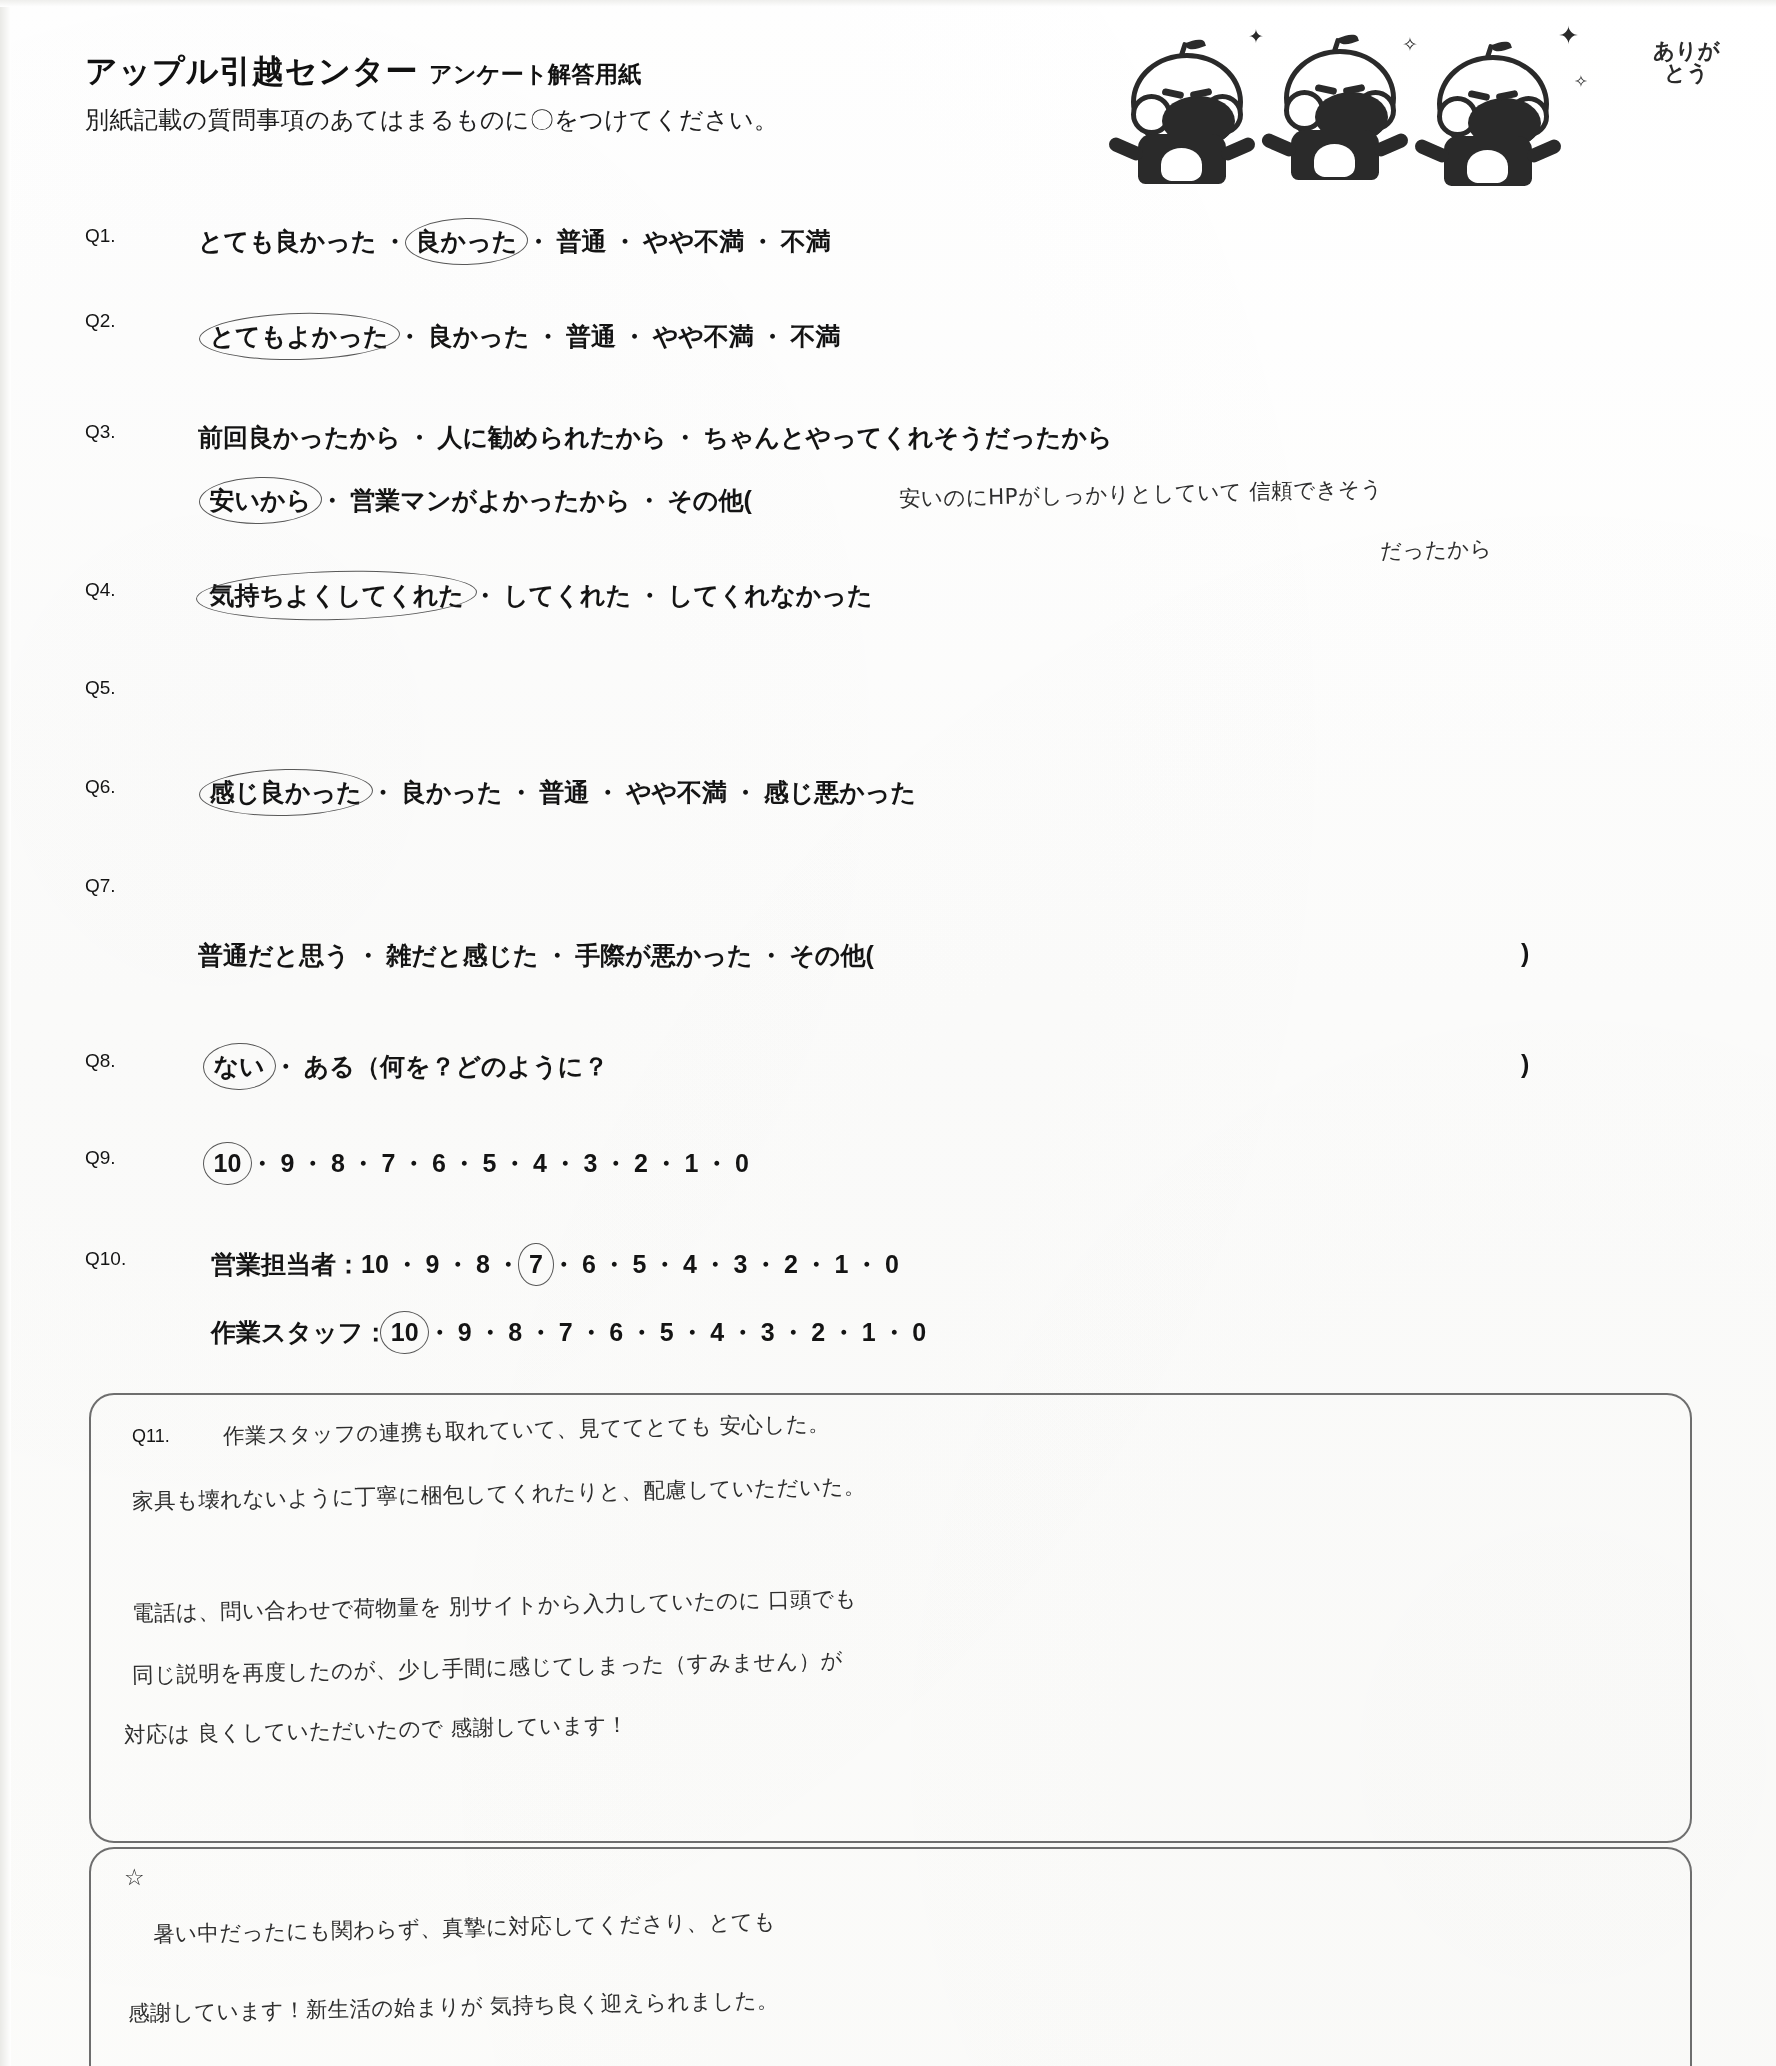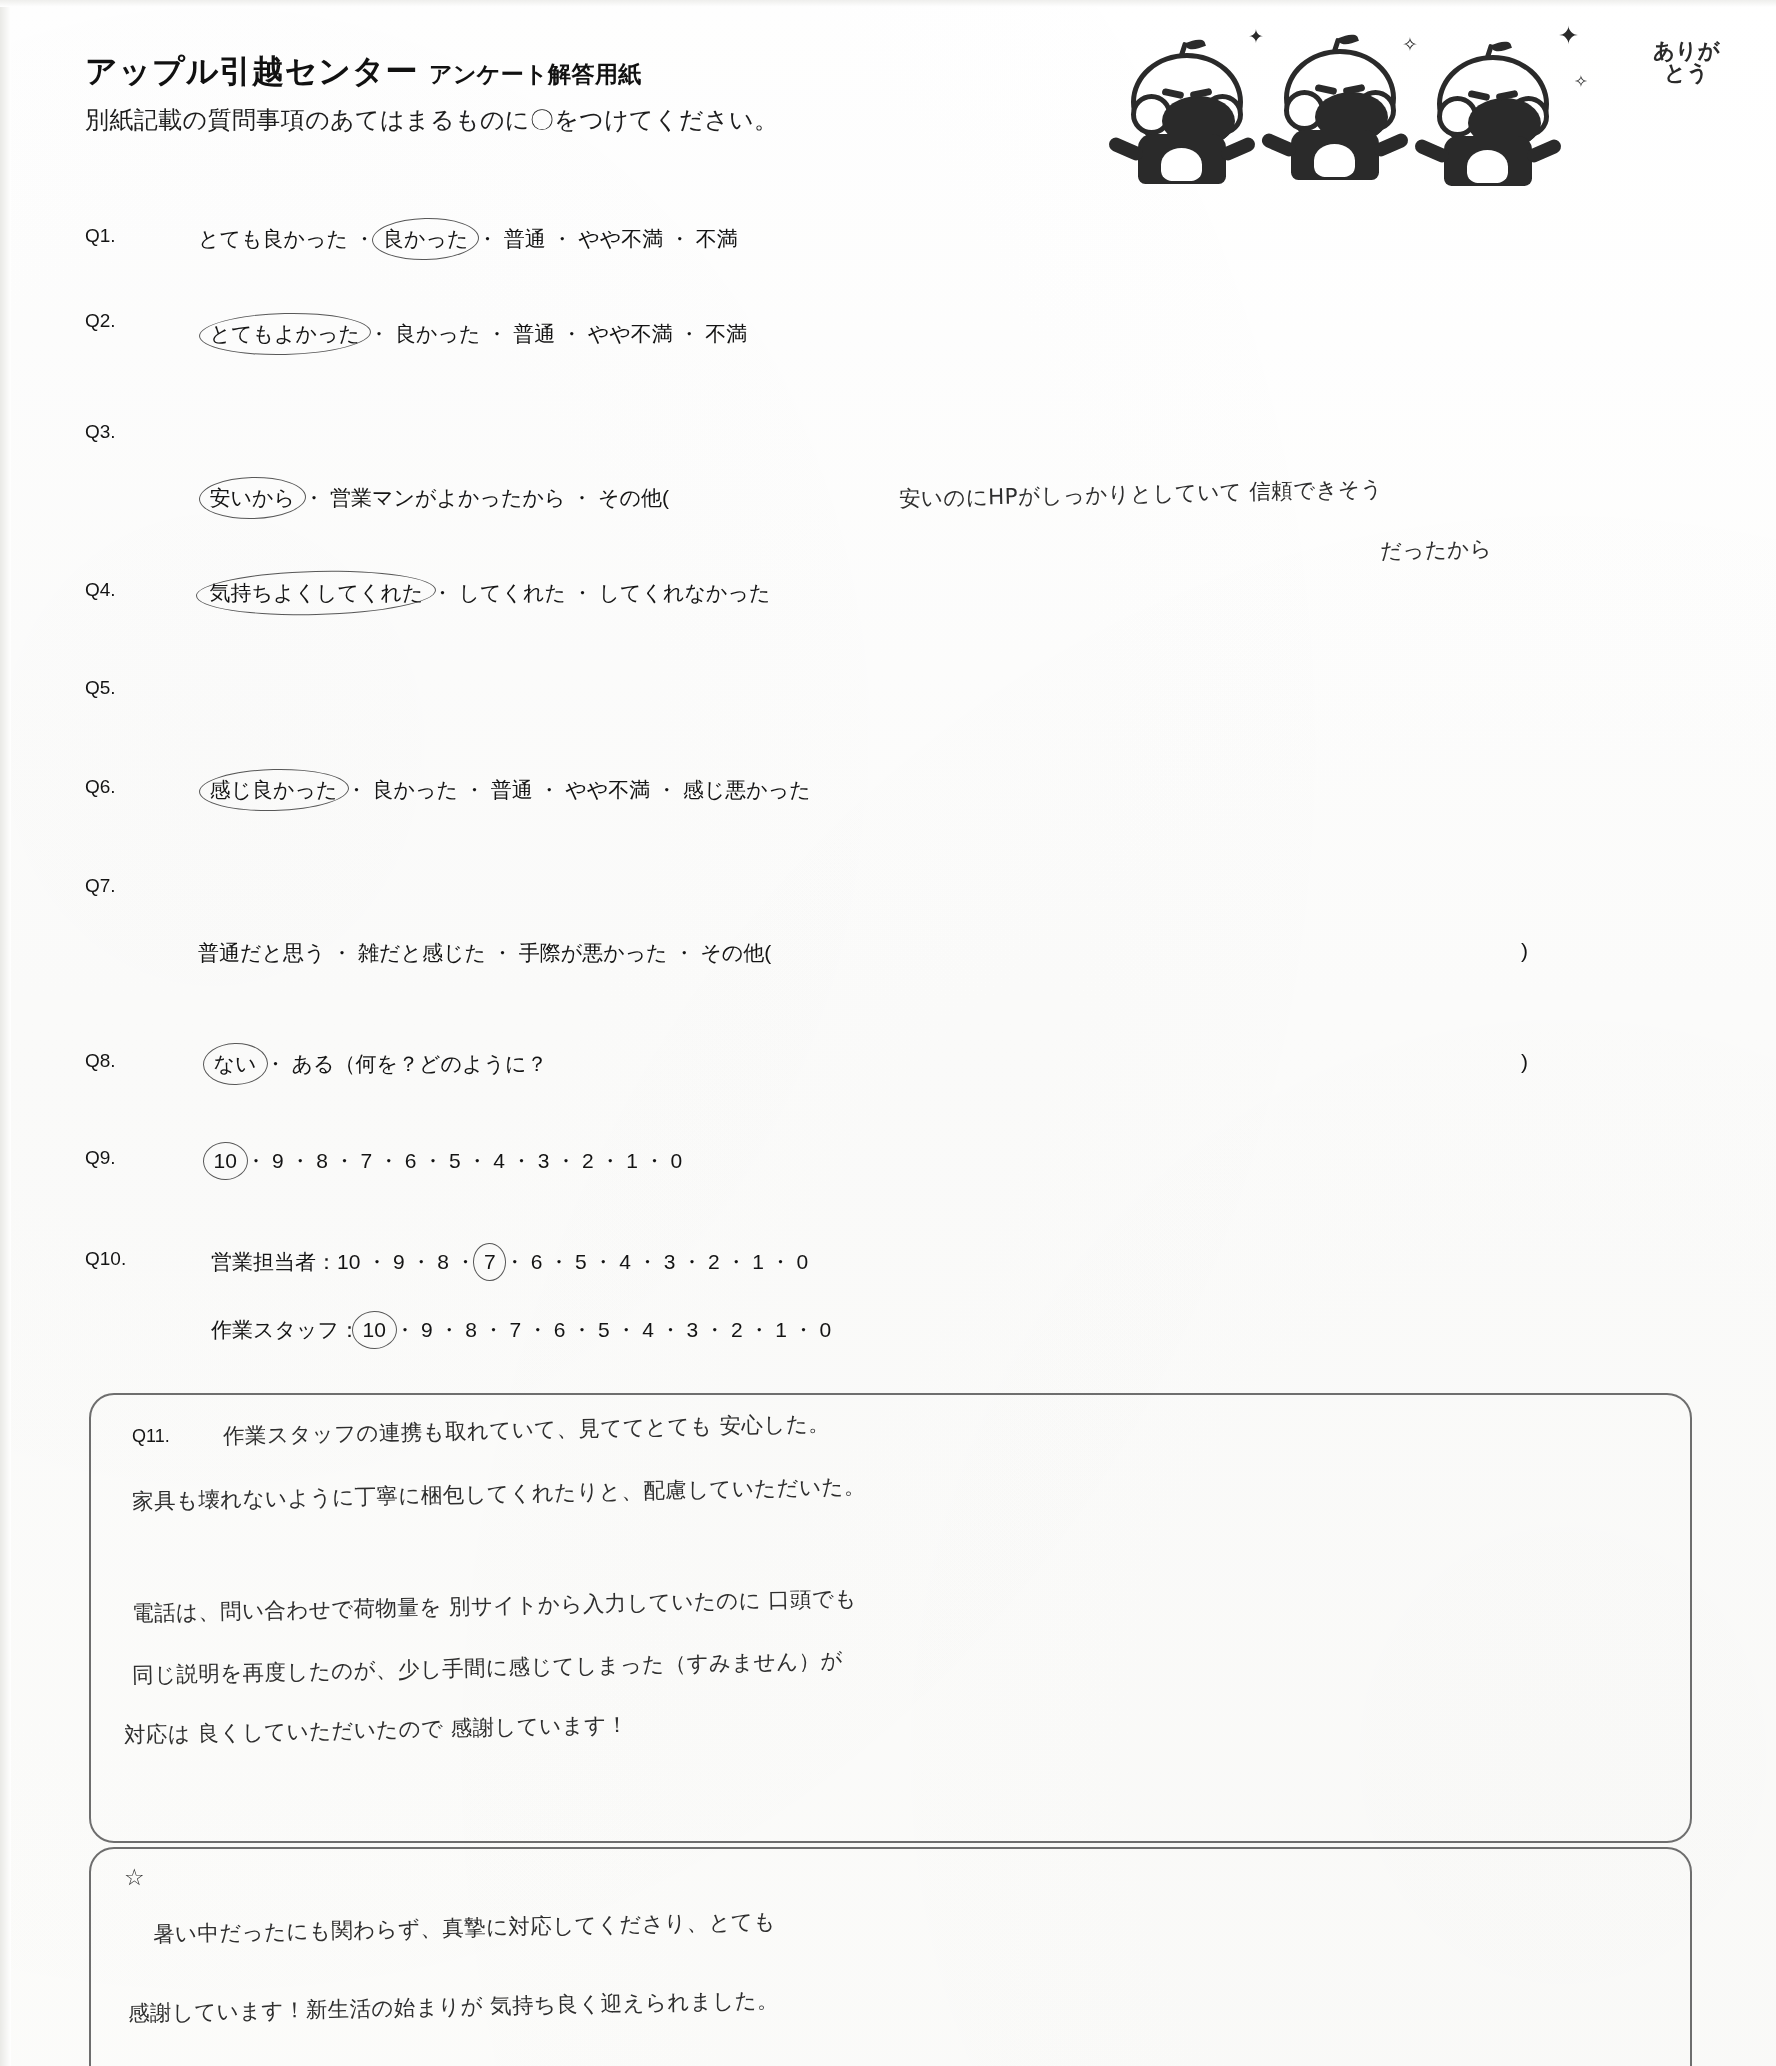--- a/index.html
+++ b/index.html
@@ -60,21 +60,21 @@
   .m-arm{position:absolute;top:98px;width:36px;height:14px;border-radius:7.4px;background:#2a2a2a;}
   .m-arm.l{left:-11.6px;transform:rotate(24deg);}
   .m-arm.r{right:-11.6px;transform:rotate(-24deg);}
   .spark{position:absolute;color:#2a2a2a;font-size:19px;line-height:1;}
   .thanks{
     position:absolute;right:10px;top:16.5px;width:87px;
     font-size:21.5px;line-height:1.06;font-weight:bold;color:#2a2a2a;
     text-align:center;letter-spacing:0.4px;
   }
   .q-label{position:absolute;font-size:19px;color:#141414;}
-  .q-line{position:absolute;font-size:21px;color:#141414;white-space:nowrap;}
+  .q-line{position:absolute;font-size:25px;color:#141414;white-space:nowrap;font-weight:bold;}
   .opt{display:inline-block;}
   .sep{display:inline-block;padding:0 5.8px;}
 
   
   .circled{position:relative;display:inline-block;padding:0 2.5px;}
   .circled::after{
     content:"";position:absolute;left:-10.7px;top:-8.3px;right:-10.7px;bottom:-7.4px;
     border:1.7px solid #3b3b3b;border-radius:50%;
     transform:rotate(-1.4deg);
     opacity:.85;
@@ -172,20 +172,23 @@
   <div class="q-line" style="left:198px;top:225px;">
     <span class="opt">とても良かった</span><span class="sep">・</span><span class="circled tight"><span>良かった</span></span><span class="sep">・</span><span class="opt">普通</span><span class="sep">・</span><span class="opt">やや不満</span><span class="sep">・</span><span class="opt">不満</span>
   </div>
 
   <div class="q-label" style="left:85px;top:310px;">Q2.</div>
   <div class="q-line" style="left:207px;top:320px;">
     <span class="circled tight"><span>とてもよかった</span></span><span class="sep">・</span><span class="opt">良かった</span><span class="sep">・</span><span class="opt">普通</span><span class="sep">・</span><span class="opt">やや不満</span><span class="sep">・</span><span class="opt">不満</span>
   </div>
 
   <div class="q-label" style="left:85px;top:421px;">Q3.</div>
+  <div class="q-line" style="left:198px;top:421px;">
+    <span class="opt">前回良かったから</span><span class="sep">・</span><span class="opt">人に勧められたから</span><span class="sep">・</span><span class="opt">ちゃんとやってくれそうだったから</span>
+  </div>
   <div class="q-line" style="left:207px;top:484px;">
     <span class="circled tight"><span>安いから</span></span><span class="sep">・</span><span class="opt">営業マンがよかったから</span><span class="sep">・</span><span class="opt">その他(</span>
   </div>
   <div class="hw hw-line" style="left:899px;top:479px;">安いのにHPがしっかりとしていて 信頼できそう</div>
   <div class="hw hw-line" style="left:1380px;top:535px;">だったから</div>
 
   <div class="q-label" style="left:85px;top:579px;">Q4.</div>
   <div class="q-line" style="left:207px;top:579px;">
     <span class="circled"><span>気持ちよくしてくれた</span></span><span class="sep">・</span><span class="opt">してくれた</span><span class="sep">・</span><span class="opt">してくれなかった</span>
   </div>

